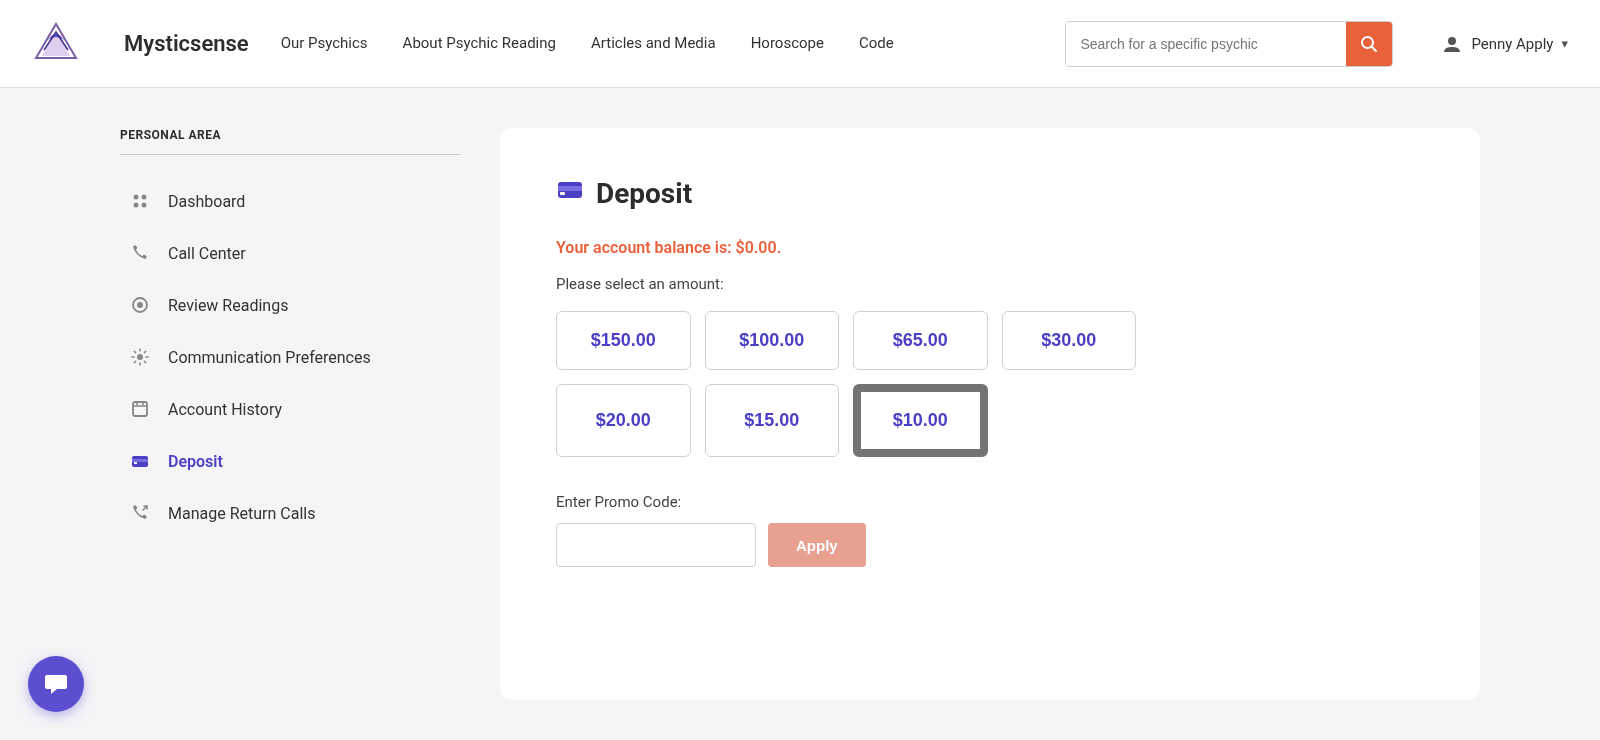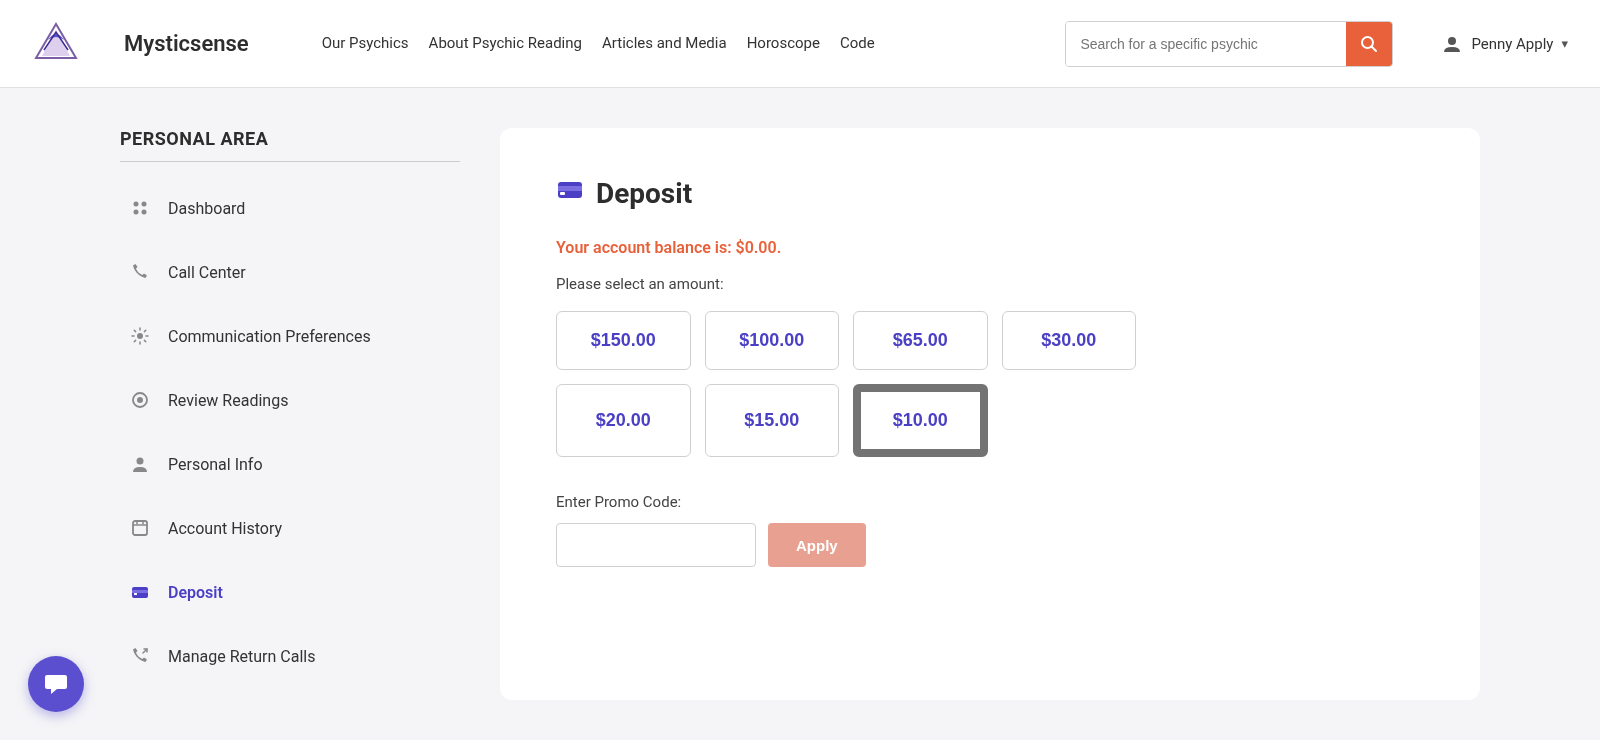--- a/index.html
+++ b/index.html
@@ -28,23 +28,22 @@
     }
     .logo-text {
       font-size: 22px;
       font-weight: 600;
       color: #2d2d2d;
       margin-left: 36px;
     }
     .nav {
       display: flex;
       align-items: center;
-      gap: 20px;
+      gap: 35px;
       flex: 1;
-      margin-left: 41px;
     }
     .nav-item {
       font-size: 15px;
       color: #333;
       text-decoration: none;
       cursor: pointer;
       white-space: nowrap;
       line-height: 1.3;
       text-align: center;
     }
@@ -97,37 +96,37 @@
       gap: 40px;
       min-height: calc(100vh - 88px);
     }
 
     
     .sidebar {
       width: 340px;
       flex-shrink: 0;
     }
     .sidebar-title {
-      font-size: 18px;
+      font-size: 12px;
       font-weight: 700;
       color: #2d2d2d;
       letter-spacing: 0.5px;
       margin-bottom: 12px;
       text-transform: uppercase;
     }
     .sidebar-divider {
       border: none;
       border-top: 1.5px solid #ccc;
       margin-bottom: 24px;
     }
     .sidebar-menu {
       list-style: none;
       display: flex;
       flex-direction: column;
-      gap: 20px;
+      gap: 8px;
     }
     .sidebar-menu-item {
       display: flex;
       align-items: center;
       gap: 16px;
       padding: 10px 8px;
       cursor: pointer;
       border-radius: 4px;
       font-size: 16px;
       color: #333;
@@ -320,46 +319,37 @@
           <svg width="20" height="20" viewBox="0 0 20 20" fill="none">
               <path d="M3 3.5C3 3.5 4 8 7.5 11.5C11 15 15.5 16 15.5 16L17 13.5L14 11.5L12.5 13C12.5 13 10 12 8.5 10.5C7 9 6 6.5 6 6.5L7.5 5L5.5 2L3 3.5Z" fill="#888"></path>
             </svg>
         </span>
         <span>Call Center</span>
       </li>
 
       <li class="sidebar-menu-item">
         <span class="sidebar-icon">
           <svg width="20" height="20" viewBox="0 0 20 20" fill="none">
+              <circle cx="10" cy="10" r="7" stroke="#888" stroke-width="1.8" fill="none"></circle>
+              <circle cx="10" cy="10" r="3" fill="#888"></circle>
+            </svg>
+        </span>
+        <span>Review Readings</span>
+      </li>
+
+      <li class="sidebar-menu-item">
+        <span class="sidebar-icon">
+          <svg width="20" height="20" viewBox="0 0 20 20" fill="none">
               <circle cx="10" cy="10" r="3" fill="#888"></circle>
               <path d="M10 2v2M10 16v2M2 10h2M16 10h2M4.2 4.2l1.4 1.4M14.4 14.4l1.4 1.4M4.2 15.8l1.4-1.4M14.4 5.6l1.4-1.4" stroke="#888" stroke-width="1.5" stroke-linecap="round"></path>
             </svg>
         </span>
         <span>Communication Preferences</span>
       </li>
 
-      <li class="sidebar-menu-item">
-        <span class="sidebar-icon">
-          <svg width="20" height="20" viewBox="0 0 20 20" fill="none">
-              <circle cx="10" cy="10" r="7" stroke="#888" stroke-width="1.8" fill="none"></circle>
-              <circle cx="10" cy="10" r="3" fill="#888"></circle>
-            </svg>
-        </span>
-        <span>Review Readings</span>
-      </li>
-
-      <li class="sidebar-menu-item">
-        <span class="sidebar-icon">
-          <svg width="20" height="20" viewBox="0 0 20 20" fill="none">
-              <circle cx="10" cy="7" r="3.5" fill="#888"></circle>
-              <path d="M3 18Q3 13 10 13Q17 13 17 18" fill="#888"></path>
-            </svg>
-        </span>
-        <span>Personal Info</span>
-      </li>
 
       <li class="sidebar-menu-item">
         <span class="sidebar-icon">
           <svg width="20" height="20" viewBox="0 0 20 20" fill="none">
               <rect x="3" y="3" width="14" height="14" rx="2" stroke="#888" stroke-width="1.8" fill="none"></rect>
               <line x1="3" y1="7" x2="17" y2="7" stroke="#888" stroke-width="1.5"></line>
               <line x1="7" y1="3" x2="7" y2="6" stroke="#888" stroke-width="1.5" stroke-linecap="round"></line>
               <line x1="13" y1="3" x2="13" y2="6" stroke="#888" stroke-width="1.5" stroke-linecap="round"></line>
             </svg>
         </span>

